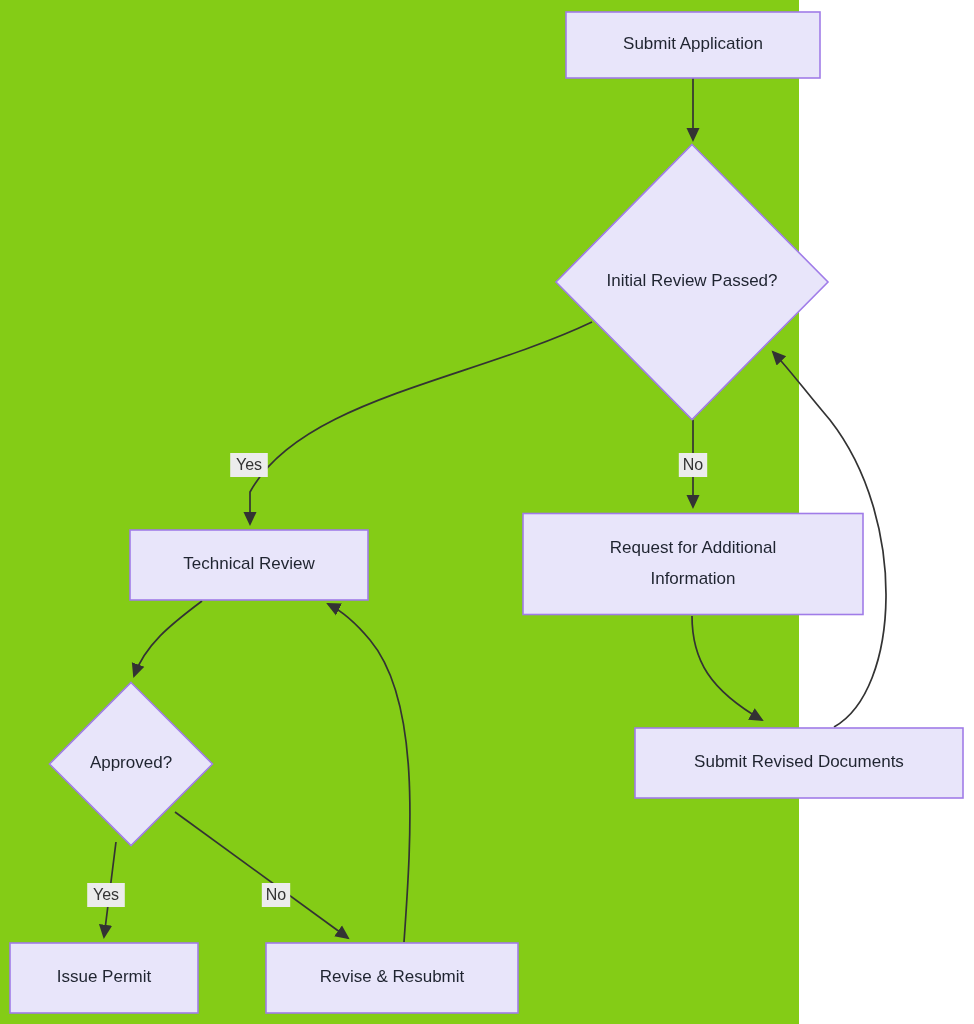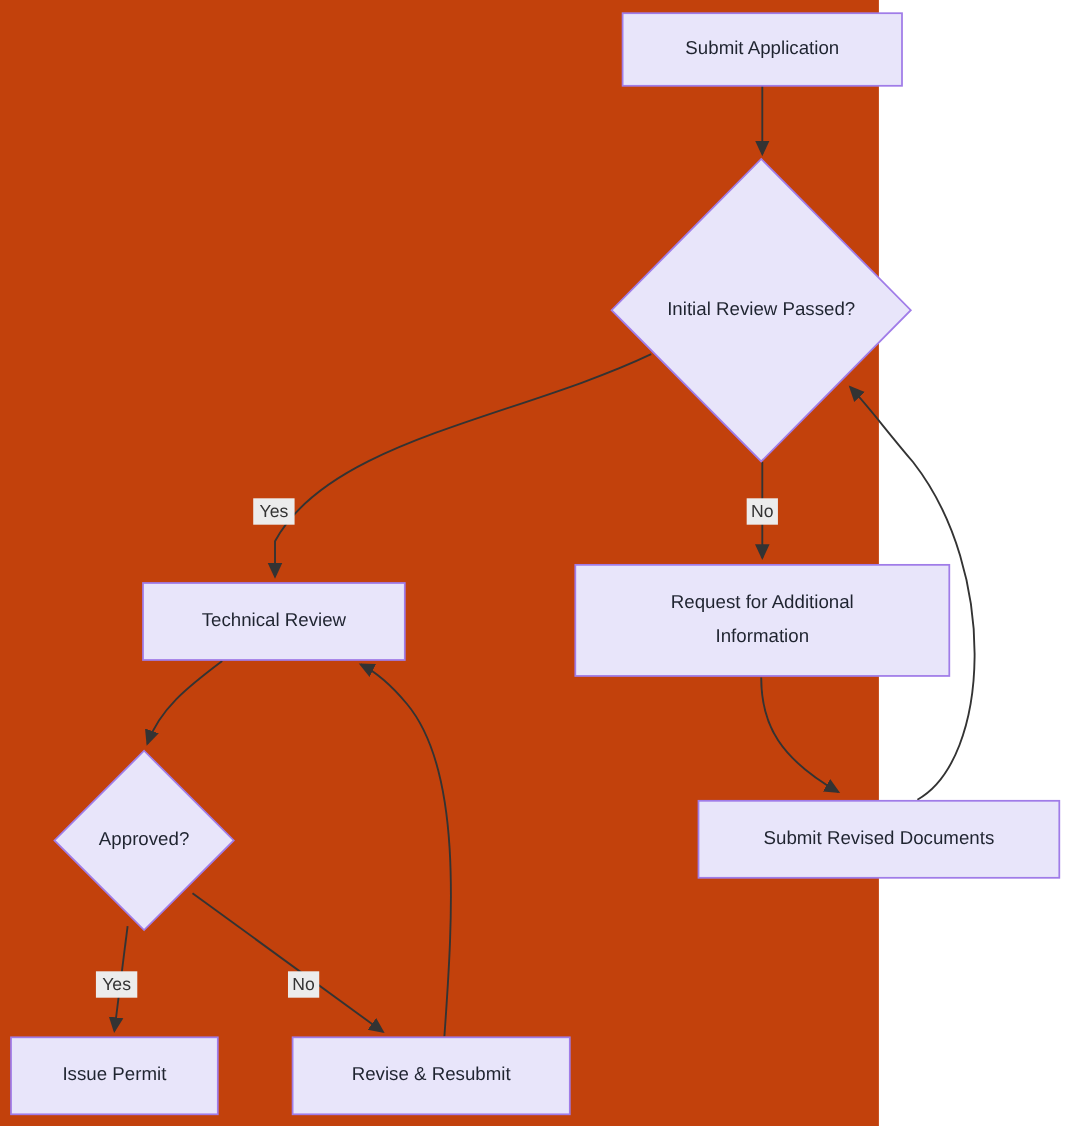--- a/index.html
+++ b/index.html
@@ -10,21 +10,21 @@
   body {
     width: 974px;
     height: 1024px;
     font-family: "Liberation Sans", sans-serif;
     overflow: hidden;
   }
   #flowchart-root {
     position: relative;
     width: 799px;
     height: 1024px;
-    background: #c2410c;
+    background: #84cc16;
     text-decoration: underline;
   }
   svg#flow-svg {
     position: absolute;
     left: 0;
     top: 0;
     width: 974px;
     height: 1024px;
     display: block;
   }

